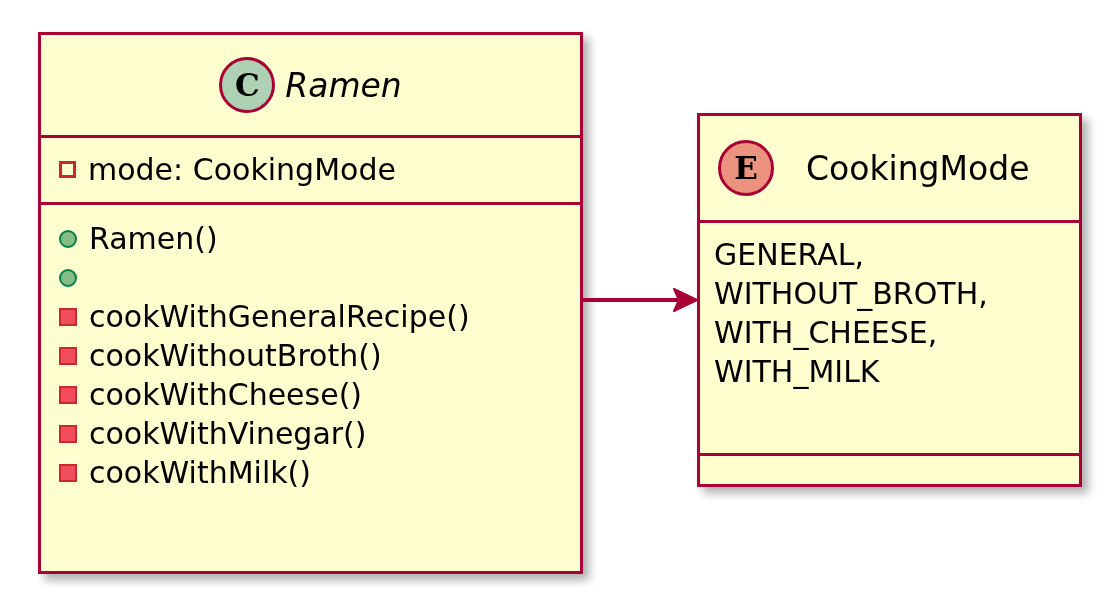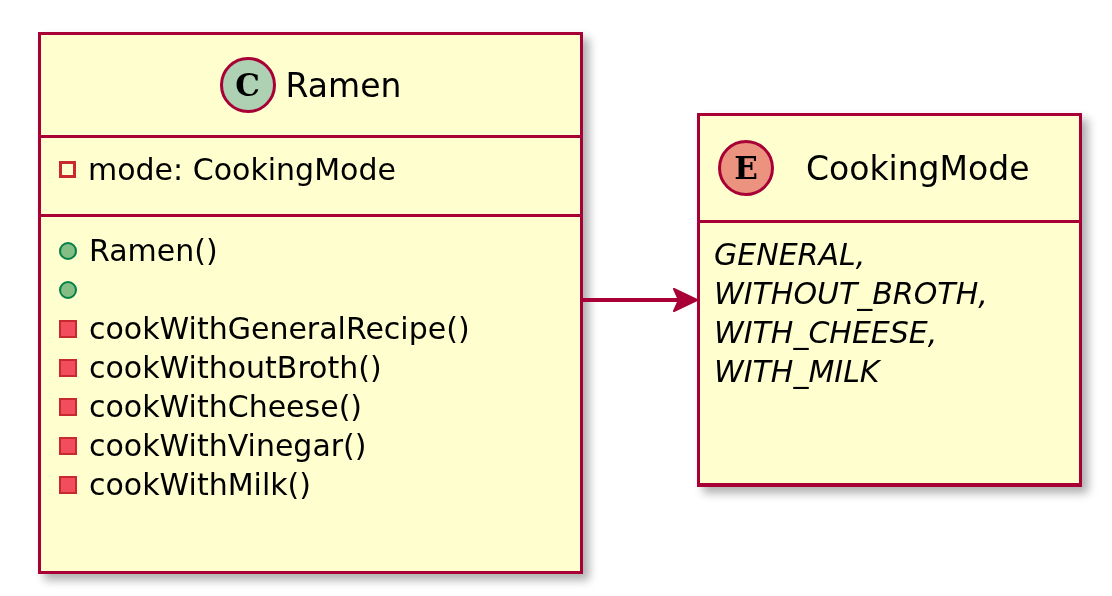--- a/index.html
+++ b/index.html
@@ -149,26 +149,26 @@
 <body>
 
 <div id="canvas">
 
   <div class="uml-node" id="node-ramen" style="left:38px; top:32px; width:545px; height:542px;">
 
     <div class="node-header" style="height:100px;">
       <span class="icon-circle icon-class">
         <span>C</span>
       </span>
-      <span class="node-title" style="margin-left:10px;">Ramen</span>
-    </div>
-
-    <div class="divider"></div>
-
-    <div class="compartment" style="height:76px; padding:12px 0 0 18px;">
+      <span class="node-title" style="margin-left:10px;font-style:italic;">Ramen</span>
+    </div>
+
+    <div class="divider"></div>
+
+    <div class="compartment" style="height:64px; padding:12px 0 0 18px;">
       <div class="member-row">
         <span class="vis-marker vis-private-field"></span>
         <span class="member-label">mode: CookingMode</span>
       </div>
     </div>
 
     <div class="divider"></div>
 
     <div class="compartment" style="padding:14px 0 0 18px;text-align:center;">
 
@@ -207,21 +207,21 @@
 
     <div class="node-header" style="height:104px; justify-content:flex-start; padding-left:18px;">
       <span class="icon-circle icon-enum">
         <span>E</span>
       </span>
       <span class="node-title" style="margin-left:32px;">CookingMode</span>
     </div>
 
     <div class="divider"></div>
 
-    <div class="compartment" style="height:260px; padding:12px 16px 0 14px;font-style:italic;">
+    <div class="compartment" style="height:230px; padding:12px 16px 0 14px;">
       <div class="enum-line">GENERAL,</div>
       <div class="enum-line">WITHOUT_BROTH,</div>
       <div class="enum-line">WITH_CHEESE,</div>
       <div class="enum-line">WITH_MILK</div>
     </div>
 
     <div class="divider"></div>
 
     <div class="compartment" style="height:26px;"></div>
   </div>

